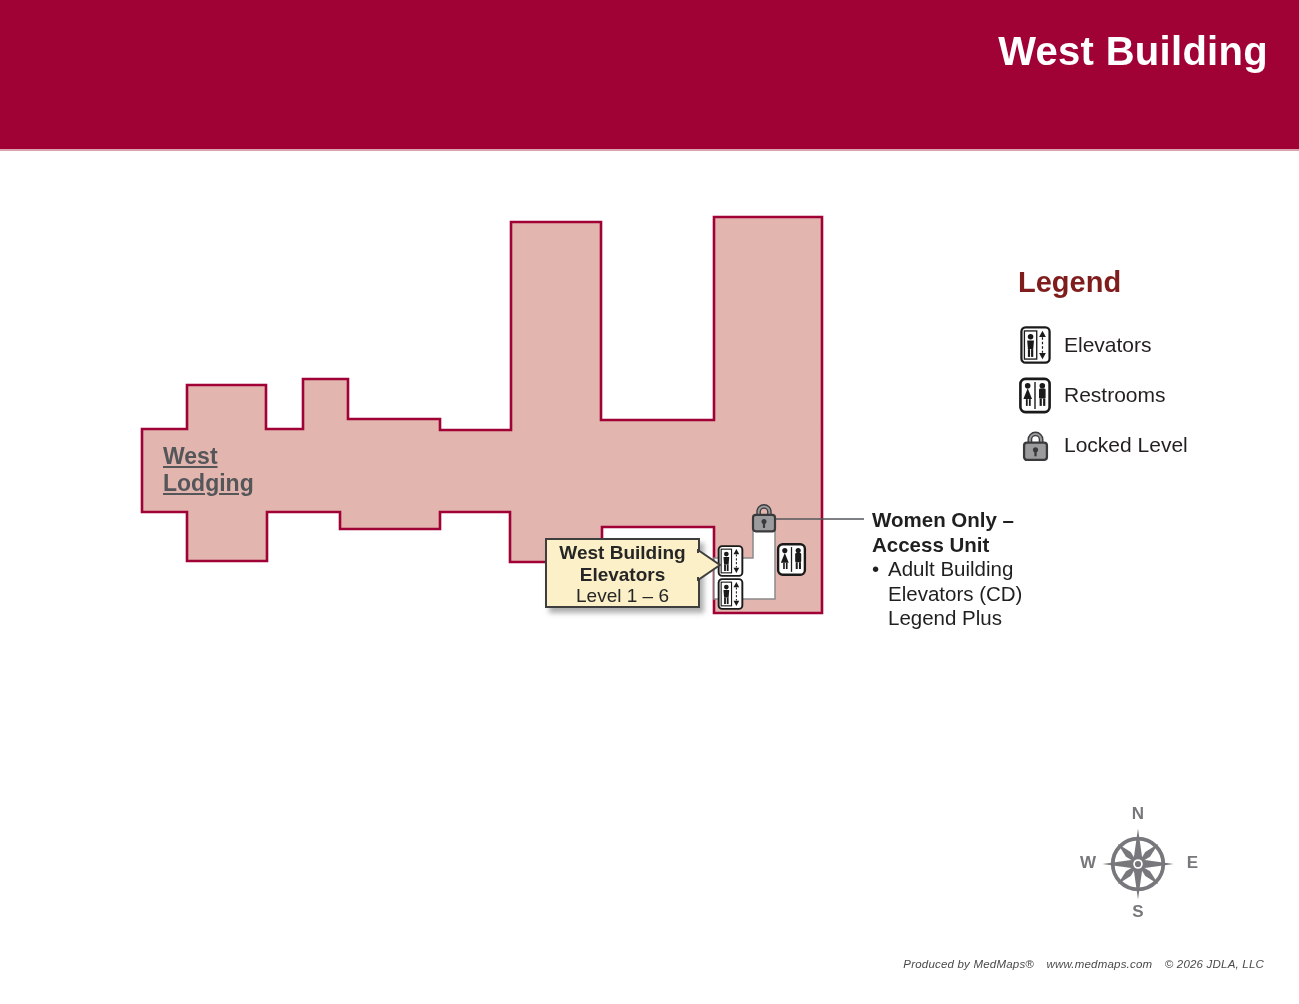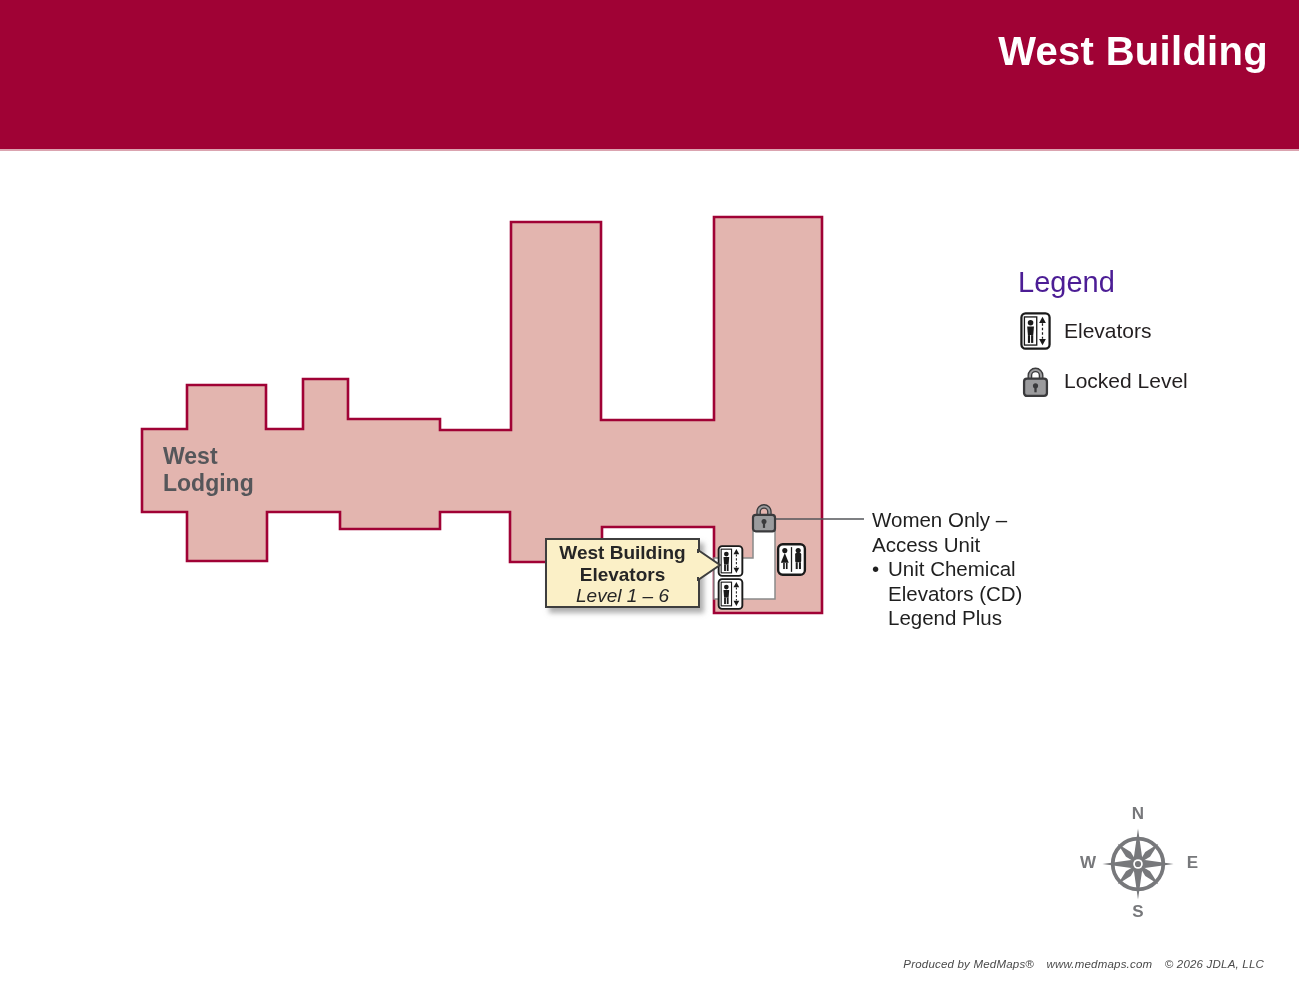--- a/index.html
+++ b/index.html
@@ -14,46 +14,46 @@
     text-align:right;padding:28px 31px 0 0;
   }
   .header-bar .hline{
     color:#ffffff;font-weight:bold;font-size:40px;line-height:47px;letter-spacing:.3px;
   }
   
   .map-svg{position:absolute;left:0;top:0;}
   
   .bldg-label{
     position:absolute;left:163px;top:443px;color:#55565A;font-weight:bold;
-    font-size:23px;line-height:27px;
+    font-size:23px;line-height:27px;text-decoration:underline;
   }
   
   .callout{
     position:absolute;left:545px;top:538px;width:151px;height:64px;
     background:#FBF0C7;border:2px solid #3E3E3E;
     box-shadow:4px 5px 5px rgba(110,110,110,.55);
     text-align:center;color:#262626;font-size:19px;line-height:21.5px;
     padding-top:2px;box-sizing:content-box;
   }
   .callout .b{font-weight:bold;}
-  .callout .i{font-style:italic;}
+  .callout .i{}
   .callout-pointer{position:absolute;left:697px;top:549px;}
   
   .icon-abs{position:absolute;line-height:0;}
   
   .annotation{
     position:absolute;left:872px;top:508px;width:215px;color:#1F1F1F;
     font-size:20.5px;line-height:24.5px;
   }
-  .annotation .t{font-weight:normal;}
+  .annotation .t{font-weight:bold;}
   .annotation .bullet-row{display:flex;margin-top:0;}
   .annotation .bullet-char{width:16px;flex:none;}
   
   .legend{position:absolute;left:1018px;top:266px;width:240px;}
-  .legend-title{color:#4c1d95;font-weight:normal;font-size:29px;line-height:32px;margin-bottom:14px;}
+  .legend-title{color:#7f1d1d;font-weight:bold;font-size:29px;line-height:32px;margin-bottom:28px;}
   .legend-row{display:flex;align-items:center;margin-bottom:12px;height:38px;}
   .legend-ic{width:34px;flex:none;display:flex;justify-content:center;line-height:0;}
   .legend-label{color:#231F20;font-size:21px;margin-left:12px;}
   
   .compass{position:absolute;left:1076px;top:802px;width:124px;height:124px;color:#77787B;}
   .compass .dir{position:absolute;font-weight:bold;font-size:17px;}
   .compass .n{left:0;right:0;top:2px;text-align:center;}
   .compass .s{left:0;right:0;top:100px;text-align:center;}
   .compass .w{left:4px;top:51px;}
   .compass .e{right:2px;top:51px;}
@@ -148,21 +148,21 @@
     <polygon points="1,1 23,16 1,31" fill="#FBF0C7" stroke="#3E3E3E" stroke-width="2"></polygon>
     <rect x="0" y="4" width="3" height="24" fill="#FBF0C7"></rect>
   </svg>
 
   <div class="annotation">
     <div class="t">Women Only –</div>
     <div class="t">Access Unit</div>
     <div class="bullet-row">
       <span class="bullet-char">•</span>
       <span>
-        <span>Unit Chemical</span><br>
+        <span>Adult Building</span><br>
         <span>Elevators (CD)</span><br>
         <span>Legend Plus</span>
       </span>
     </div>
   </div>
 
   <div class="legend">
     <div class="legend-title">Legend</div>
 
     <div class="legend-row">
@@ -175,20 +175,37 @@
           <rect x="7.6" y="22.5" width="2.1" height="7.6" fill="#1A1A1A"></rect>
           <rect x="10.7" y="22.5" width="2.1" height="7.6" fill="#1A1A1A"></rect>
           <line x1="21.8" y1="11" x2="21.8" y2="26" stroke="#1A1A1A" stroke-width="1.2" stroke-dasharray="2.4,2"></line>
           <polygon points="21.8,4.6 18.5,10.6 25.1,10.6" fill="#1A1A1A"></polygon>
           <polygon points="21.8,32.4 18.5,26.4 25.1,26.4" fill="#1A1A1A"></polygon>
         </svg>
       </span>
       <span class="legend-label">Elevators</span>
     </div>
 
+    <div class="legend-row">
+      <span class="legend-ic">
+        <svg width="32" height="37" viewBox="0 0 32 36">
+          <rect x="1.4" y="1.4" width="29.2" height="33.2" rx="5" fill="#fff" stroke="#1A1A1A" stroke-width="2.6"></rect>
+          <line x1="16" y1="4.5" x2="16" y2="31.5" stroke="#1A1A1A" stroke-width="1.4"></line>
+          <circle cx="8.7" cy="8.3" r="2.8" fill="#1A1A1A"></circle>
+          <polygon points="8.7,10.8 4.4,21.6 13,21.6" fill="#1A1A1A"></polygon>
+          <rect x="6.9" y="21.6" width="1.8" height="6.8" fill="#1A1A1A"></rect>
+          <rect x="9.9" y="21.6" width="1.8" height="6.8" fill="#1A1A1A"></rect>
+          <circle cx="23.3" cy="8.3" r="2.8" fill="#1A1A1A"></circle>
+          <rect x="20" y="11" width="6.6" height="10" rx="1.2" fill="#1A1A1A"></rect>
+          <rect x="20.6" y="21" width="2.2" height="7.4" fill="#1A1A1A"></rect>
+          <rect x="24.1" y="21" width="2.2" height="7.4" fill="#1A1A1A"></rect>
+        </svg>
+      </span>
+      <span class="legend-label">Restrooms</span>
+    </div>
 
     <div class="legend-row">
       <span class="legend-ic">
         <svg width="27" height="33" viewBox="0 0 26 31">
           <path d="M7.6,13.5 V9.8 A5.4,5.4 0 0 1 18.4,9.8 V13.5" fill="none" stroke="#3A3A3C" stroke-width="4.6"></path>
           <path d="M7.6,13.5 V9.8 A5.4,5.4 0 0 1 18.4,9.8 V13.5" fill="none" stroke="#9B9B9D" stroke-width="2"></path>
           <rect x="2" y="12.8" width="22" height="16.6" rx="2.8" fill="#9B9B9D" stroke="#3A3A3C" stroke-width="2.2"></rect>
           <circle cx="13" cy="19.6" r="2.5" fill="#3A3A3C"></circle>
           <rect x="11.9" y="20.5" width="2.2" height="5.4" fill="#3A3A3C"></rect>
         </svg>

